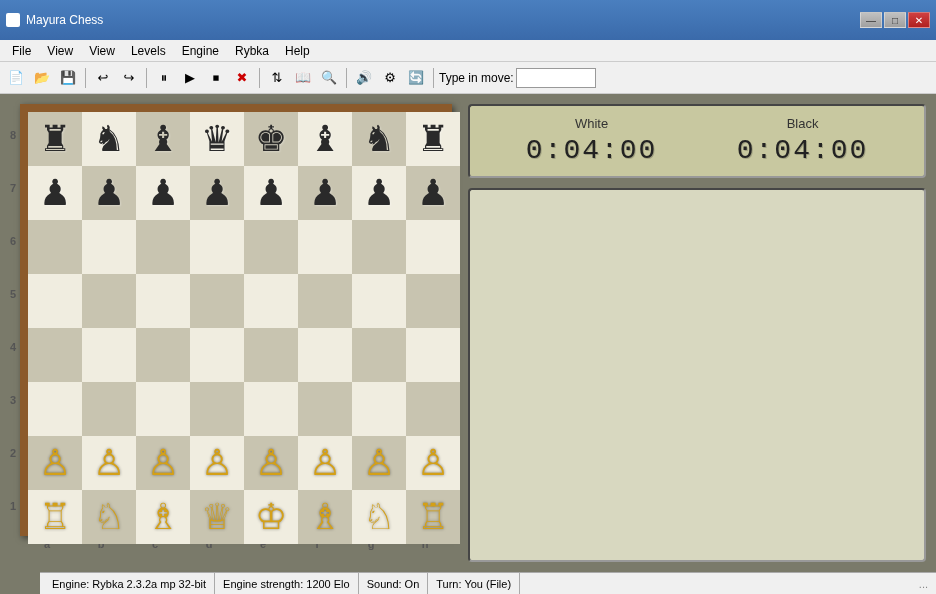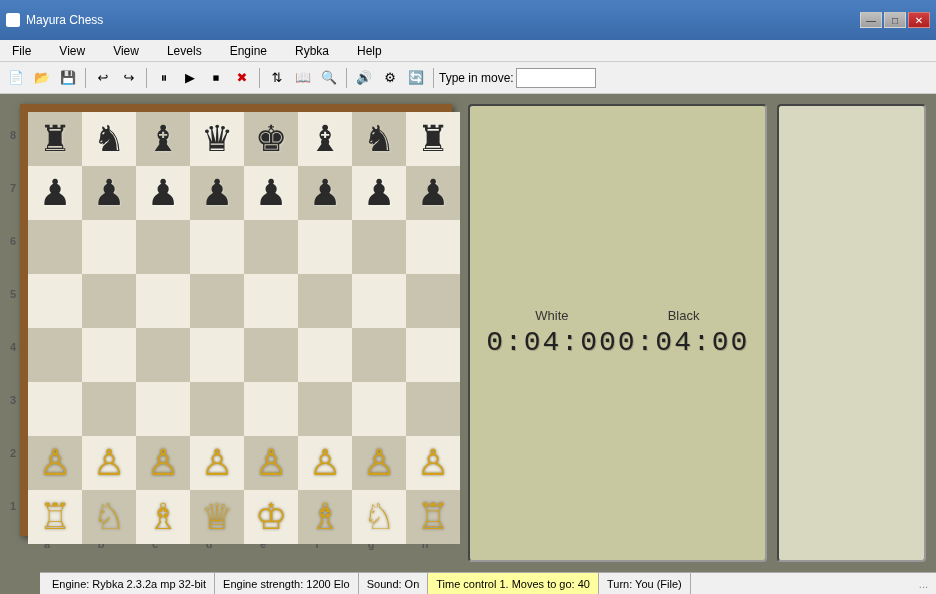--- a/index.html
+++ b/index.html
@@ -59,21 +59,20 @@
     .title-btn.close { background: linear-gradient(to bottom, #d04040, #b02020); color: white; }
 
     
     #menu-bar {
       height: 22px;
       background: #f0f0f0;
       display: flex;
       align-items: center;
       padding: 0 4px;
       border-bottom: 1px solid #ccc;
-      gap: 12px;
     }
     .menu-item {
       padding: 2px 8px;
       cursor: pointer;
       font-size: 12px;
       color: #000;
     }
 
     
     #toolbar {
@@ -191,20 +190,21 @@
     }
 
     
     .piece-black { color: #2a2a2a; text-shadow: 1px 1px 2px rgba(255,255,255,0.3); }
     .piece-white { color: #d4a017; text-shadow: 0 0 3px rgba(0,0,0,0.5); }
 
     
     #right-panel {
       flex: 1;
       display: flex;
+      flex-direction: column;
       gap: 10px;
     }
 
     
     #clock-display {
       background: #c8c8a0;
       border: 2px inset #999;
       border-radius: 4px;
       padding: 10px 16px;
       display: flex;
@@ -505,17 +505,16 @@
     <div id="move-list">
     </div>
   </div>
 
 </div>
 
 <div id="status-bar">
   <div class="status-item">Engine: Rybka 2.3.2a mp 32-bit</div>
   <div class="status-item">Engine strength: 1200 Elo</div>
   <div class="status-item">Sound: On</div>
-  <div class="status-item highlight">Time control 1. Moves to go: 40</div>
   <div class="status-item">Turn: You (File)</div>
   <div class="status-spacer"></div>
   <div class="status-dots">...</div>
 </div>
 
 </body></html>

